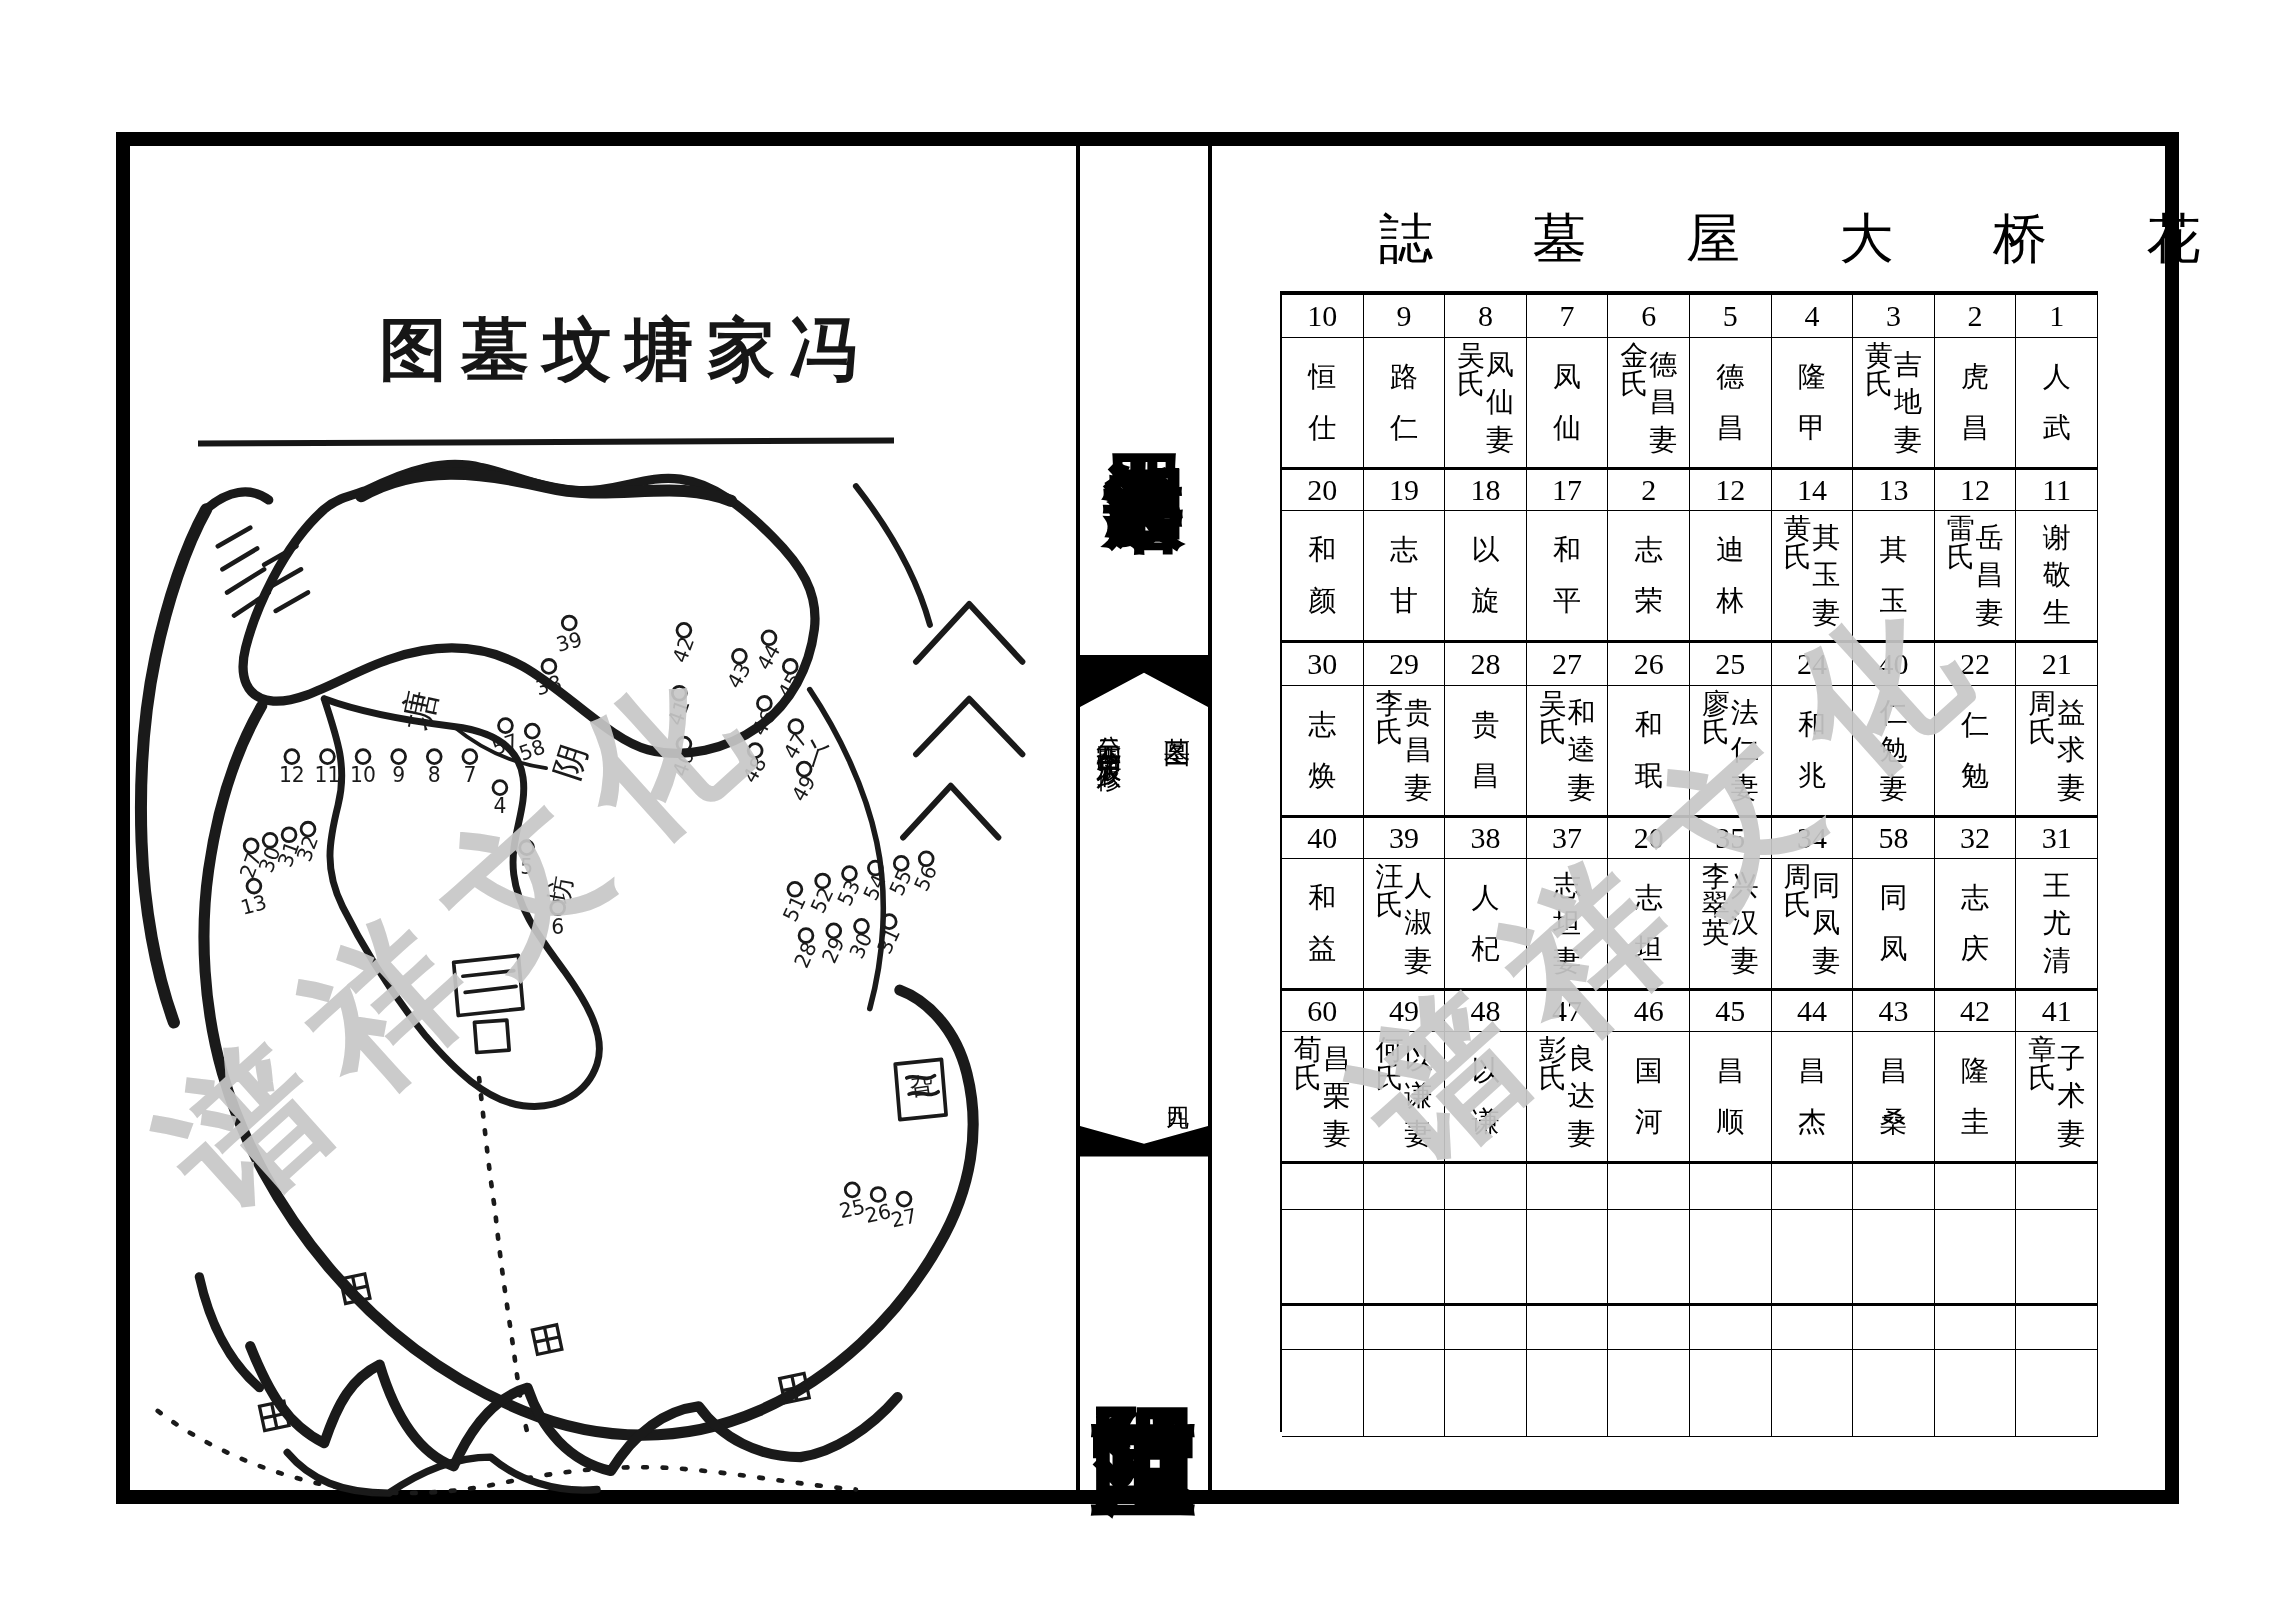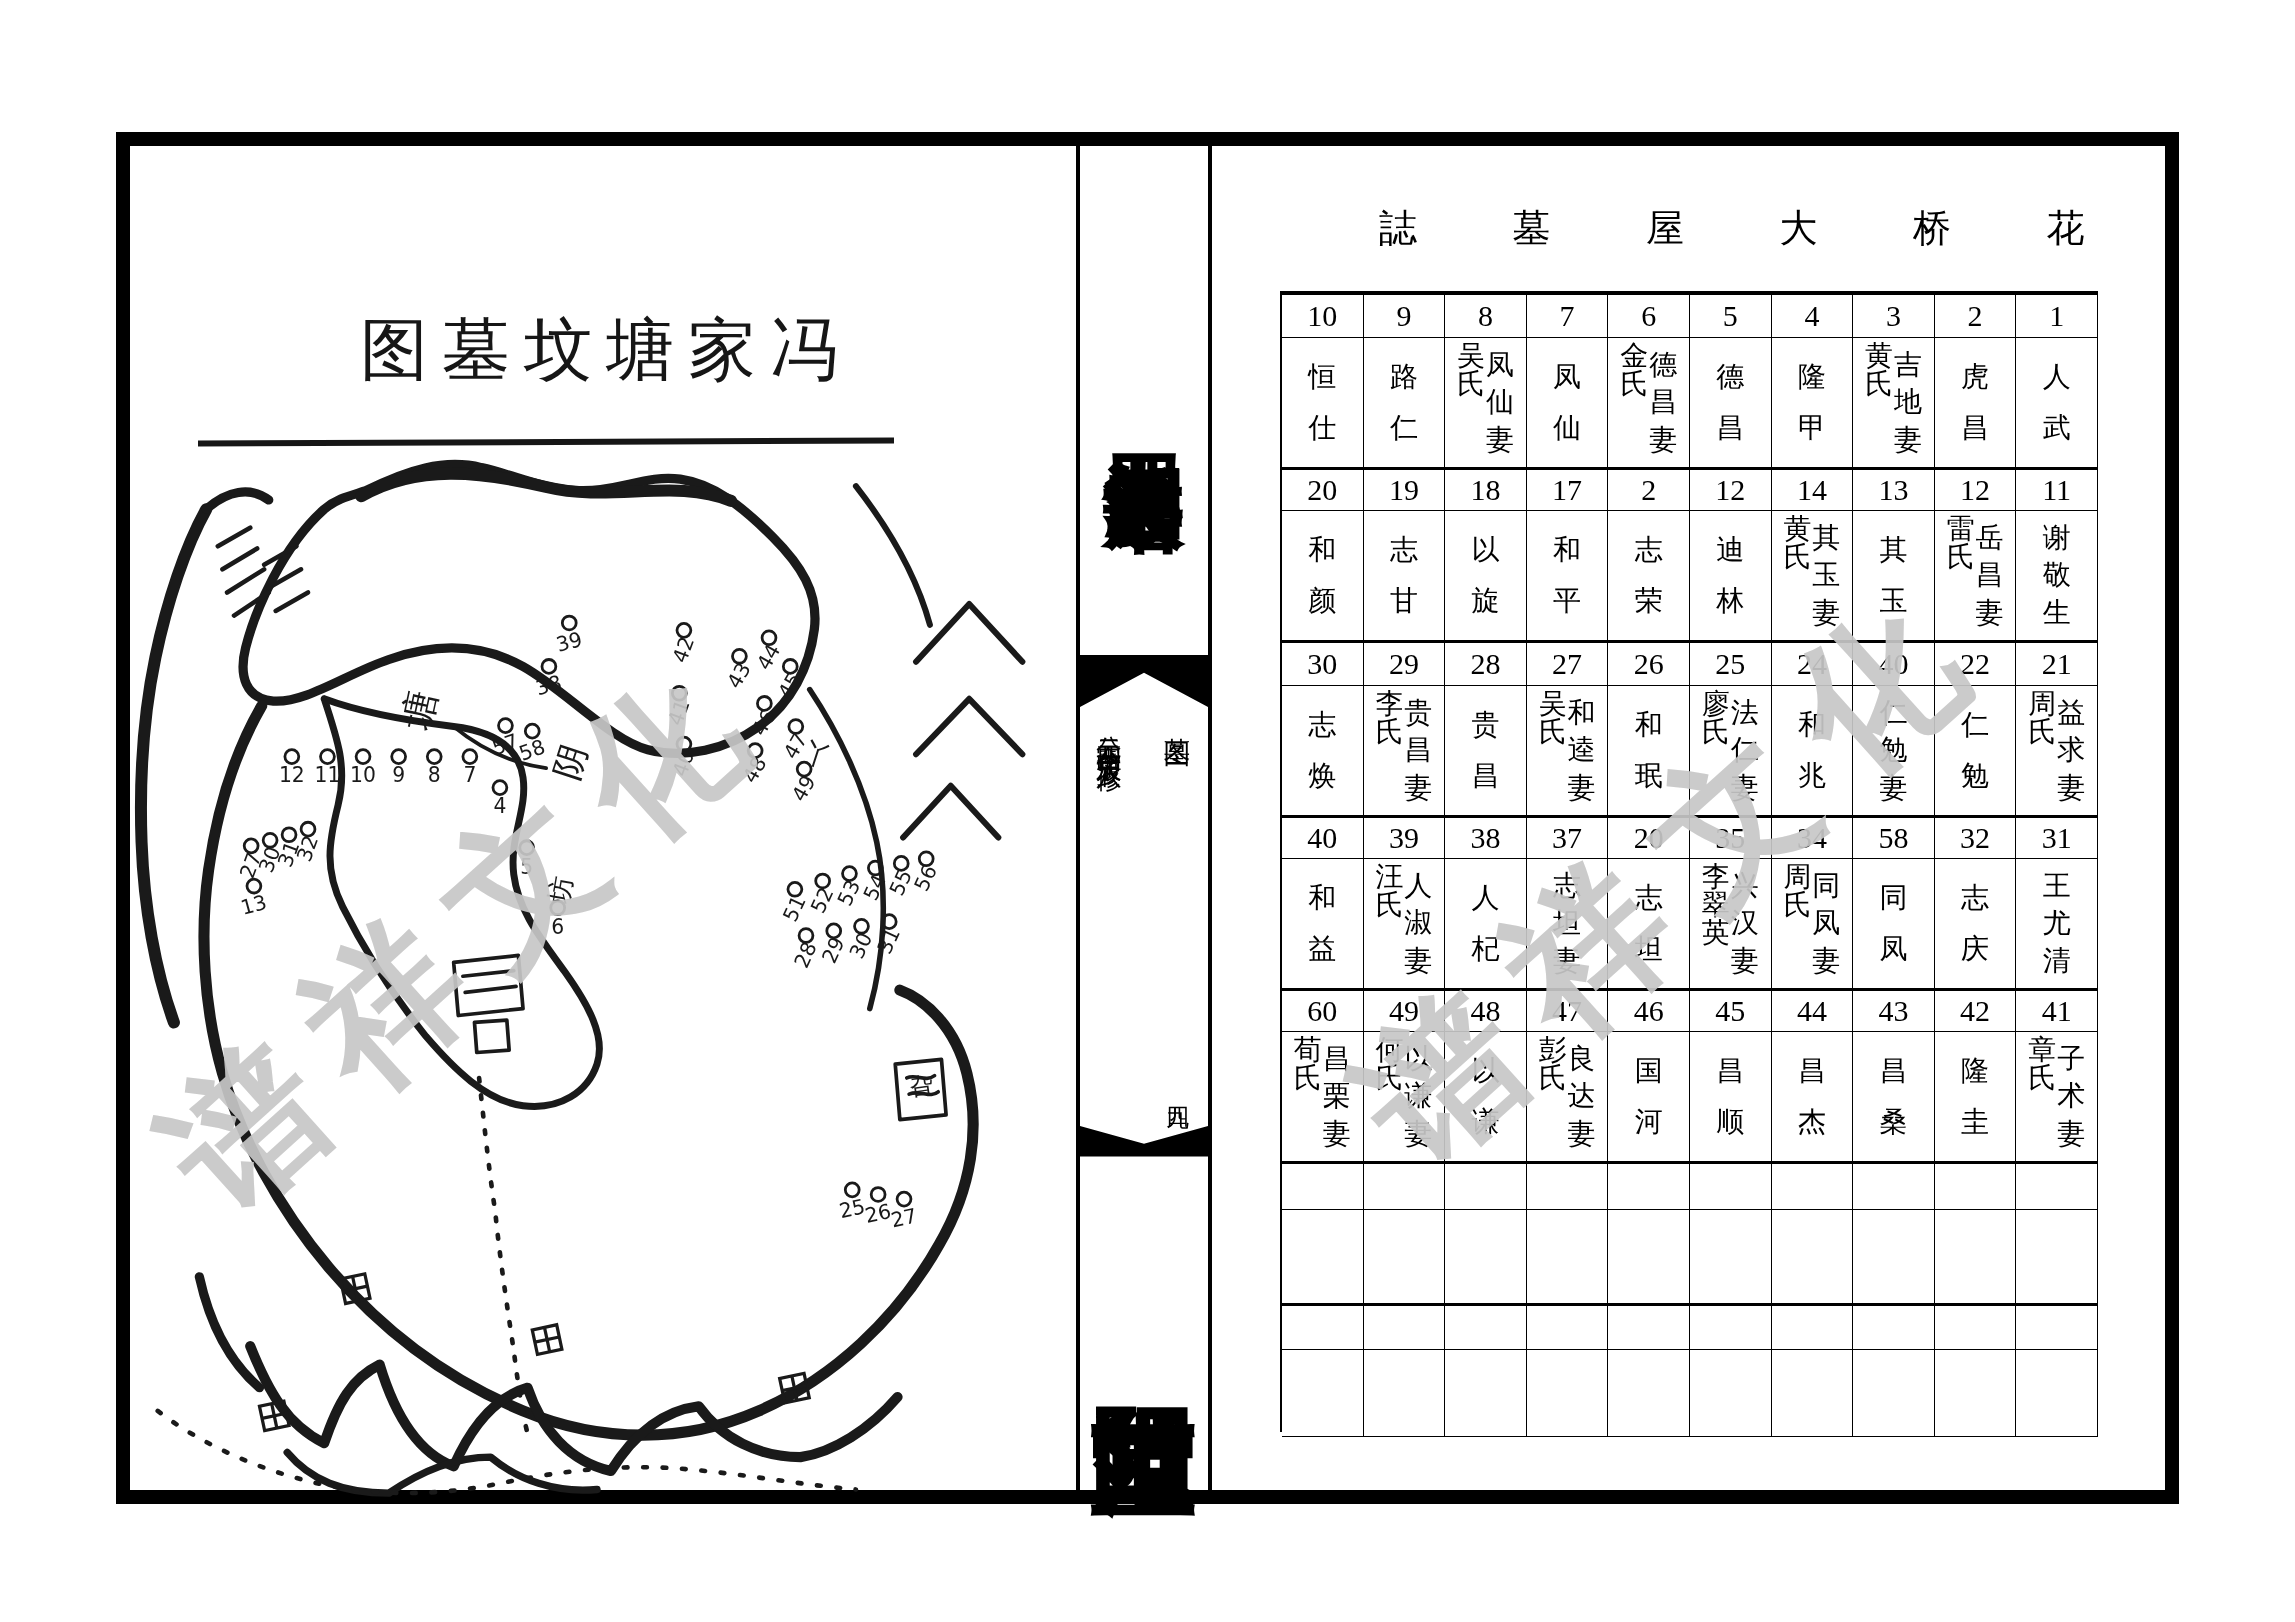--- a/index.html
+++ b/index.html
@@ -17,35 +17,35 @@
   .fishtail{left:1080px;width:128px;background:#000;}
   .fishtail.top{top:655px;height:52px;clip-path:polygon(0 0,100% 0,100% 100%,50% 34%,0 100%);}
   .fishtail.bot{top:1126px;height:30.5px;clip-path:polygon(0 0,50% 58%,100% 0,100% 100%,0 100%);}
   .spine-sec{writing-mode:vertical-rl;text-orientation:upright;}
   .spine-mutu{left:1159px;top:716px;font-size:27px;letter-spacing:3.7px;}
   .spine-date{left:1093px;top:716px;font-size:25.4px;letter-spacing:2.8px;height:361px;}
   .spine-page{left:1162px;top:1088px;font-size:23px;letter-spacing:0.9px;}
   .spine-hall{left:1082px;top:1166px;width:125px;height:324px;writing-mode:vertical-rl;text-orientation:upright;
       font-size:103px;font-weight:900;-webkit-text-stroke:2.8px #000;text-align:center;line-height:125px;}
   
-  .tbl-title{left:1379px;top:203px;width:657px;text-align:center;font-size:38px;letter-spacing:43px;white-space:nowrap;}
+  .tbl-title{left:1379px;top:203px;width:657px;text-align:center;font-size:54px;letter-spacing:43px;white-space:nowrap;}
   .gravetable{left:1280px;top:291px;width:818px;height:1141px;display:grid;
       grid-template-columns:repeat(10,1fr);
       grid-template-rows:45px 130px 43px 130px 45px 130px 43px 130px 43px 130px 48px 94px 46px 87px;
       border-left:2.3px solid #000;border-top:2.8px solid #000;box-sizing:border-box;background:#fff;}
   .cell{border-right:1.4px solid #000;border-bottom:1.4px solid #000;box-sizing:border-box;
         display:flex;align-items:center;justify-content:center;overflow:hidden;}
   .cell.num{font-size:30px;}
   .cell.thicktop{border-top:2.8px solid #000;}
   .cell.name{flex-direction:row;gap:0.9px;padding:2.8px 0.9px;}
   .vcol{display:flex;flex-direction:column;height:100%;align-items:center;font-size:28px;line-height:1.0;}
   .vcol.main{justify-content:space-evenly;}
   .vcol.sub{justify-content:flex-start;padding-top:1.9px;}
   
-  .map-title{left:360px;top:305px;width:500px;font-size:68px;font-weight:400;letter-spacing:14px;white-space:nowrap;color:#161616;}
+  .map-title{left:379px;top:305px;width:500px;font-size:68px;font-weight:700;letter-spacing:14px;white-space:nowrap;color:#161616;}
   .map-underline{left:198px;top:439px;width:696px;height:6px;background:#161616;transform:rotate(-.25deg);}
   .map-svg{left:130px;top:287px;}
   .wm{font-weight:700;color:#c7c7c7;opacity:.92;white-space:nowrap;z-index:50;
       font-family:"Liberation Serif",serif;}
 </style>
 </head>
 <body>
 
 <div class="abs frame"></div>
 

